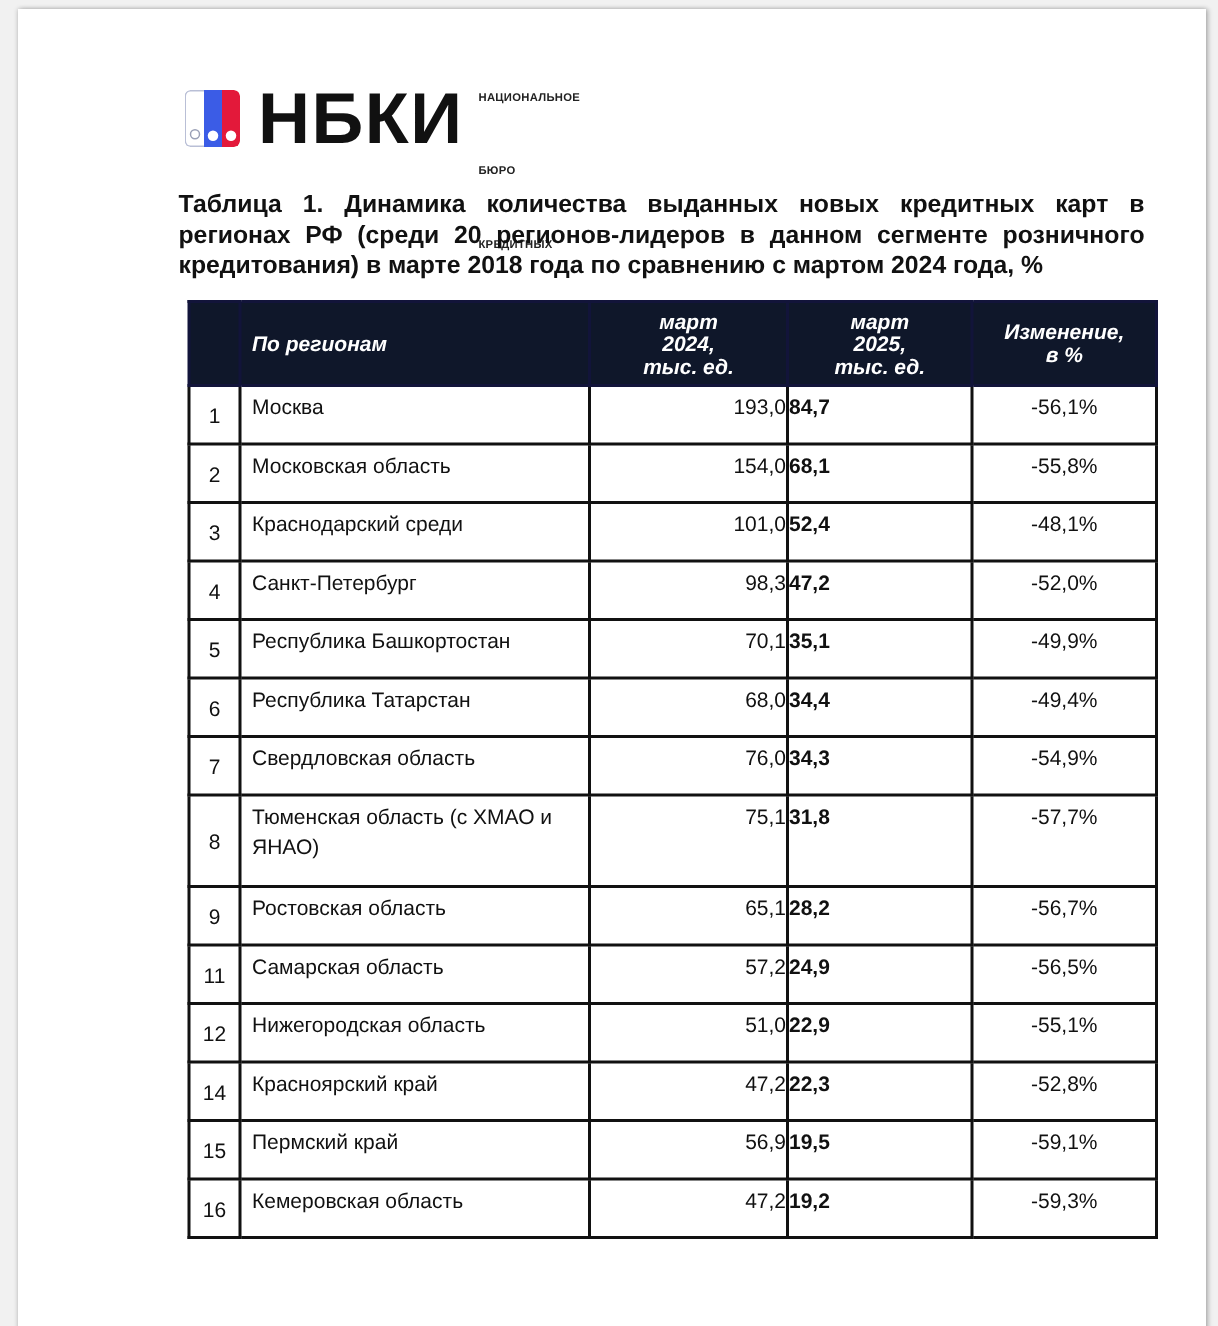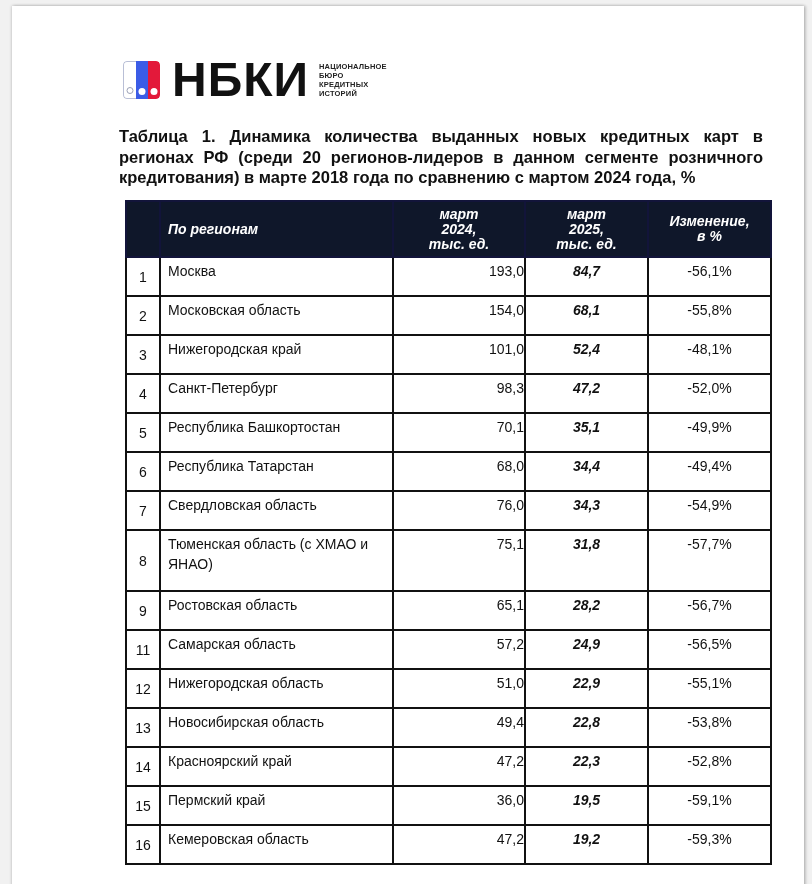--- a/index.html
+++ b/index.html
@@ -9,42 +9,42 @@
       font-family: "Liberation Sans", sans-serif;
       position: relative;
     }
     .page {
       position: absolute; left: 12px; top: 6px; width: 792px; height: 900px;
       background: #ffffff;
       box-shadow: 0 0 3px rgba(0,0,0,0.25), 2px 0 3px rgba(0,0,0,0.15);
     }
     .logo {
       position: absolute; left: 111px; top: 54px; height: 40px;
-      display: flex; align-items: center;
+      display: flex; 
     }
     .logo-mark {
       width: 37px; height: 38px; position: relative; border-radius: 4px; overflow: hidden;
       display: flex;
     }
     .logo-mark .bar { flex: 1; position: relative; }
     .logo-mark .bar.w { background: #ffffff; border: 1.5px solid #b9bfd6; border-right: none; border-radius: 4px 0 0 4px; box-sizing: border-box; }
     .logo-mark .bar.b { background: #3b5ce6; }
     .logo-mark .bar.r { background: #e3193a; border-radius: 0 4px 4px 0; }
     .logo-mark .dot {
       position: absolute; bottom: 4px; left: 50%; transform: translateX(-50%);
       width: 7px; height: 7px; border-radius: 50%; background: #fff; box-sizing: border-box;
     }
     .logo-mark .bar.w .dot { border: 1.5px solid #9aa0b6; }
     .logo-word {
       font-family: "Liberation Sans", sans-serif; font-weight: bold;
       font-size: 48px; letter-spacing: 1px; color: #111; margin-left: 12px; line-height: 40px;
     }
     .logo-sub {
       margin-left: 10px; font-size: 7.5px; font-weight: bold; color: #222; line-height: 9px;
-      display: flex; flex-direction: column; letter-spacing: 0.2px;
+      display: flex; flex-direction: column; letter-spacing: 0.2px; gap: 40px;
     }
     .title {
       position: absolute; left: 107px; top: 120px; width: 644px;
       font-size: 16.5px; font-weight: bold; line-height: 20.5px; color: #111;
       text-align: justify;
     }
     table.data {
       position: absolute; left: 113px; top: 194px;
       border-collapse: collapse; table-layout: fixed;
       width: 645px;
@@ -56,21 +56,21 @@
       font-size: 14px; line-height: 15px; height: 54px; vertical-align: middle;
       border-color: #12143a;
     }
     table.data thead th.region-h { text-align: left; padding-left: 7px; }
     table.data thead th.num-h { text-align: center; }
     table.data tbody td { height: 34px; vertical-align: top; padding-top: 3px; line-height: 20px; }
     table.data tbody tr.tall td { height: 56px; }
     td.idx { text-align: center; vertical-align: middle !important; padding-top: 0 !important; }
     td.region { padding-left: 7px !important; }
     td.v24 { text-align: right; }
-    td.v25 { text-align: center; font-weight: bold; font-style: italic; }
+    td.v25 { font-weight: bold; }
     td.chg { text-align: center; border-radius: 10px; }
   </style>
 </head>
 <body>
 
 <div class="page">
 
   <div class="logo">
     <div class="logo-mark">
       <div class="bar w">
@@ -132,21 +132,21 @@
         </tr>
         <tr>
           <td class="idx">2</td>
           <td class="region">Московская область</td>
           <td class="v24">154,0</td>
           <td class="v25">68,1</td>
           <td class="chg">-55,8%</td>
         </tr>
         <tr>
           <td class="idx">3</td>
-          <td class="region">Нижегородская край</td>
+          <td class="region">Краснодарский среди</td>
           <td class="v24">101,0</td>
           <td class="v25">52,4</td>
           <td class="chg">-48,1%</td>
         </tr>
         <tr>
           <td class="idx">4</td>
           <td class="region">Санкт-Петербург</td>
           <td class="v24">98,3</td>
           <td class="v25">47,2</td>
           <td class="chg">-52,0%</td>
@@ -194,37 +194,30 @@
           <td class="chg">-56,5%</td>
         </tr>
         <tr>
           <td class="idx">12</td>
           <td class="region">Нижегородская область</td>
           <td class="v24">51,0</td>
           <td class="v25">22,9</td>
           <td class="chg">-55,1%</td>
         </tr>
         <tr>
-          <td class="idx">13</td>
-          <td class="region">Новосибирская область</td>
-          <td class="v24">49,4</td>
-          <td class="v25">22,8</td>
-          <td class="chg">-53,8%</td>
-        </tr>
-        <tr>
           <td class="idx">14</td>
           <td class="region">Красноярский край</td>
           <td class="v24">47,2</td>
           <td class="v25">22,3</td>
           <td class="chg">-52,8%</td>
         </tr>
         <tr>
           <td class="idx">15</td>
           <td class="region">Пермский край</td>
-          <td class="v24">36,0</td>
+          <td class="v24">56,9</td>
           <td class="v25">19,5</td>
           <td class="chg">-59,1%</td>
         </tr>
         <tr>
           <td class="idx">16</td>
           <td class="region">Кемеровская область</td>
           <td class="v24">47,2</td>
           <td class="v25">19,2</td>
           <td class="chg">-59,3%</td>
         </tr>

